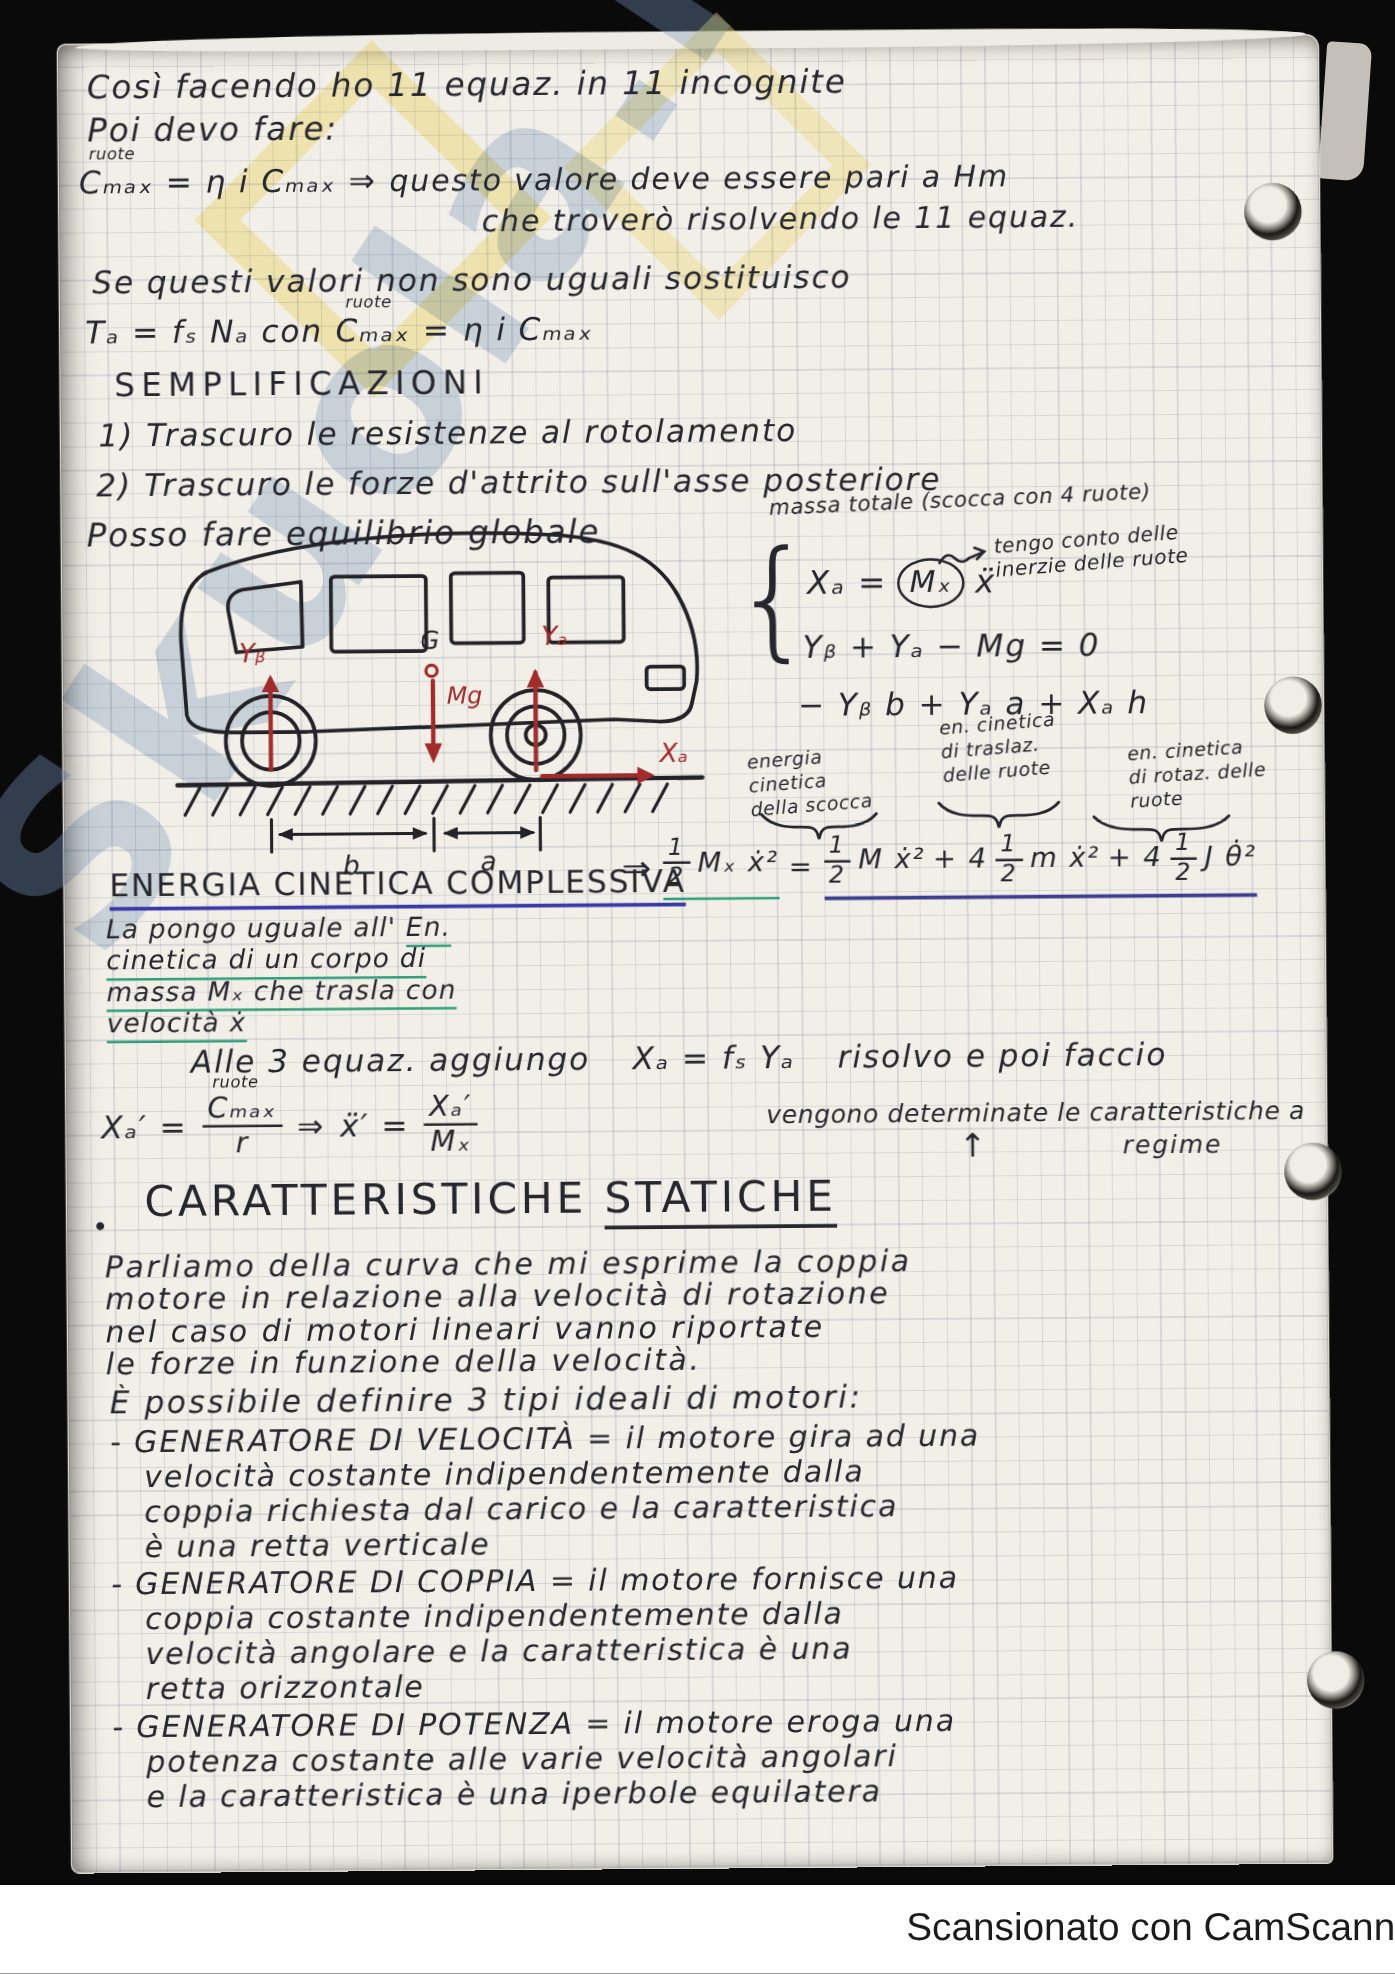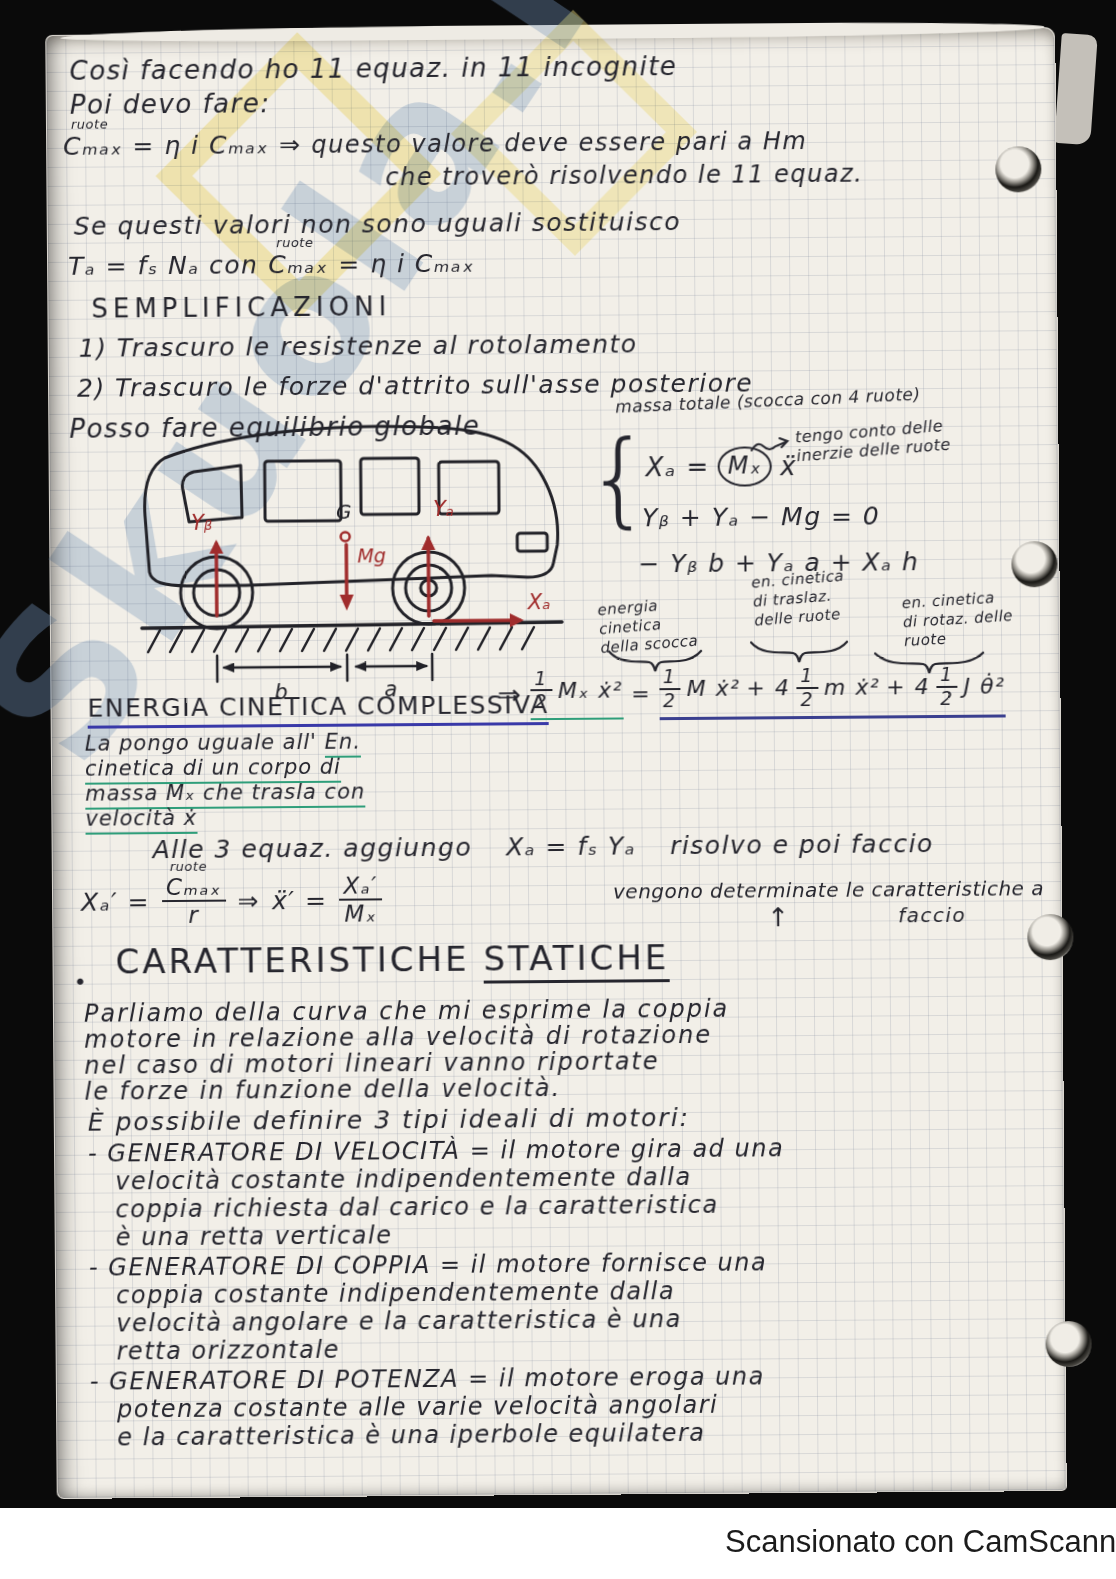--- a/index.html
+++ b/index.html
@@ -260,21 +260,21 @@
         <span class="den">r</span>
       </span>
       <span>⇒</span>
       <span>ẍ′ =</span>
       <span class="frac" style="font-size:23px;">
         <span class="num">Xₐ′</span>
         <span class="den">Mₓ</span>
       </span>
     </div>
     <div class="hw" style="left:560px;top:848px;font-size:20px;letter-spacing:0.5px;">vengono determinate le caratteristiche a</div>
-    <div class="hw" style="left:845px;top:874px;font-size:20px;">faccio</div>
+    <div class="hw" style="left:845px;top:874px;font-size:20px;">regime</div>
     <div class="hw" style="left:714px;top:872px;font-size:26px;font-style:normal;">↑</div>
 
     <div class="hw print" style="left:20px;top:934px;font-size:22px;">•</div>
     <div class="hw print" style="left:62px;top:906px;font-size:34px;letter-spacing:3px;">
       <span>CARATTERISTICHE </span><span class="ublack">STATICHE</span>
     </div>
     <div class="hw" style="left:30px;top:964px;font-size:24px;letter-spacing:2px;">Parliamo della curva che mi esprime la coppia</div>
     <div class="hw" style="left:30px;top:990px;font-size:24px;letter-spacing:2px;">motore in relazione alla velocità di rotazione</div>
     <div class="hw" style="left:30px;top:1016px;font-size:24px;letter-spacing:2px;">nel caso di motori lineari vanno riportate</div>
     <div class="hw" style="left:30px;top:1042px;font-size:24px;letter-spacing:2px;">le forze in funzione della velocità.</div>

